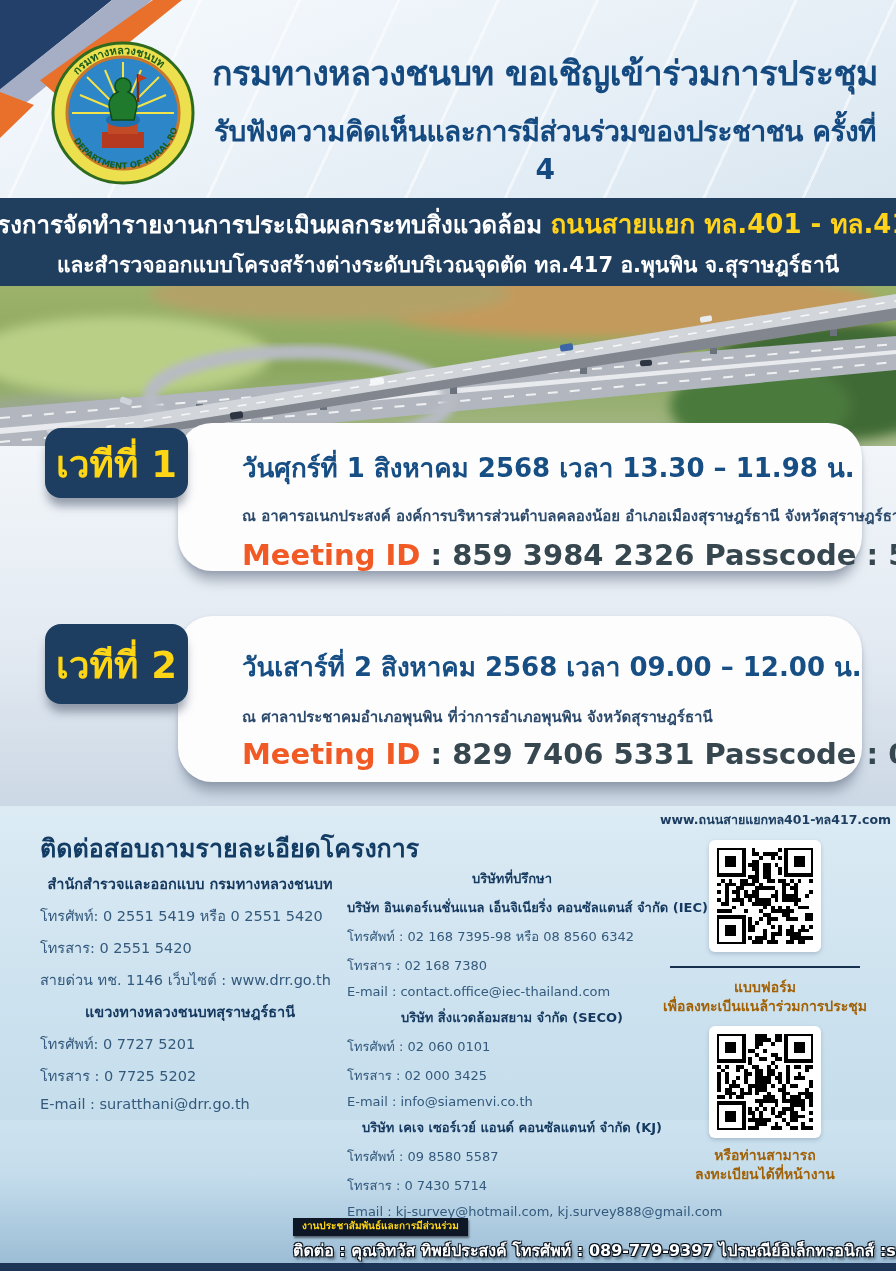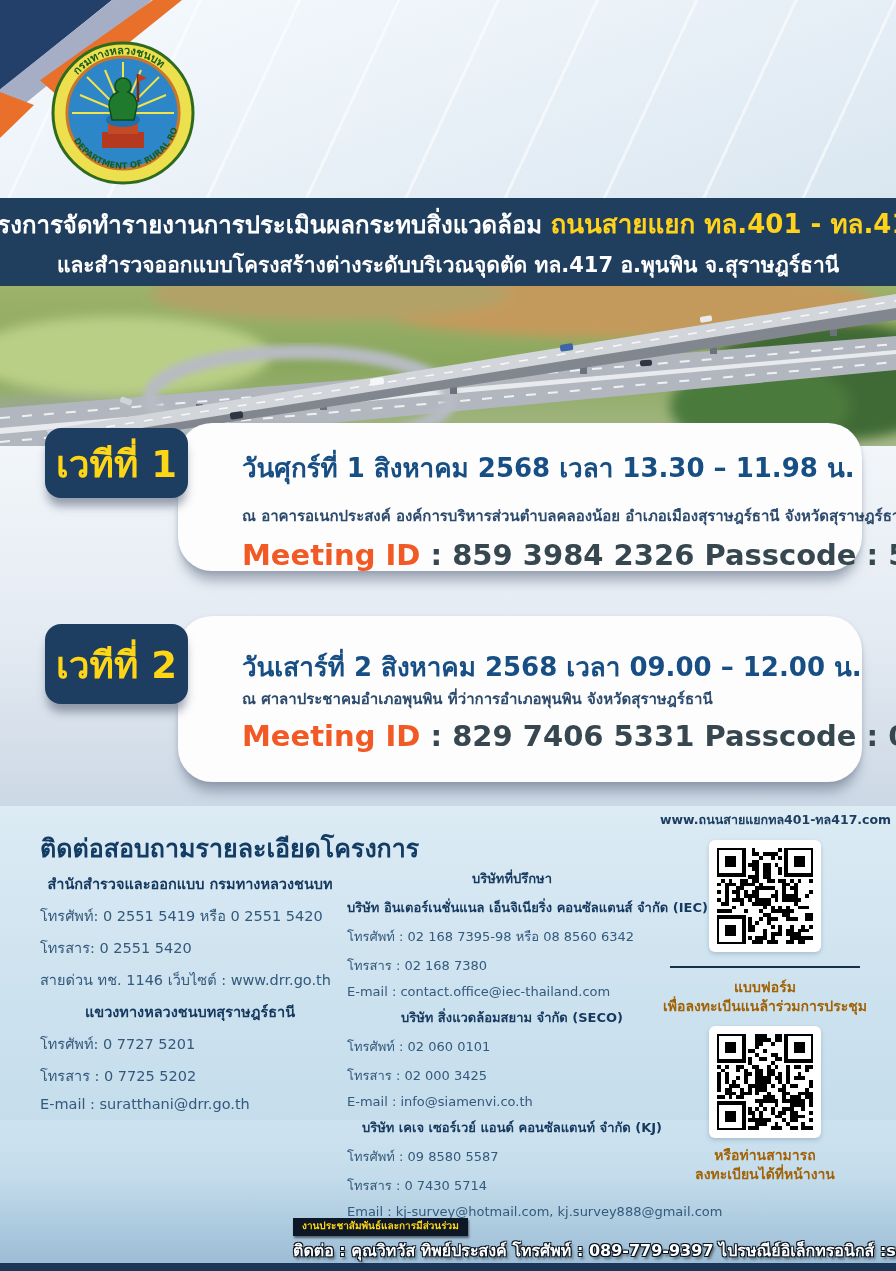--- a/index.html
+++ b/index.html
@@ -50,21 +50,21 @@
     justify-content:center;font-size:37px;font-weight:800;z-index:6;
     box-shadow:0 10px 10px -2px rgba(90,100,120,.6);text-align:center;}
   .badge1{left:45px;top:428px;width:143px;height:70px;}
   .badge2{left:45px;top:624px;width:143px;height:80px;}
   .card-inner{position:absolute;left:64px;right:20px;top:0;bottom:0;}
   .dt-line{font-size:26px;font-weight:800;color:#174f84;white-space:nowrap;}
   .venue-line{font-size:15px;font-weight:700;color:#2c4a6b;white-space:nowrap;}
   .meet-line{font-size:29px;font-weight:800;color:#37474f;white-space:nowrap;}
   .meet-line .mid{color:#f15a24;}
   .card1 .dt-line{margin-top:24px;} .card1 .venue-line{margin-top:16px;} .card1 .meet-line{margin-top:10px;}
-  .card2 .dt-line{margin-top:30px;} .card2 .venue-line{} .card2 .meet-line{margin-top:8px;}
+  .card2 .dt-line{margin-top:30px;} .card2 .venue-line{margin-top:18px;} .card2 .meet-line{margin-top:8px;}
 
   
   .contact-bg{left:0;top:806px;width:896px;height:465px;
     background:linear-gradient(180deg,#dcebf4 0%,#cde2ef 40%,#bcd7e8 100%);}
   .contact-head{left:40px;top:828px;font-size:25px;font-weight:800;color:#123c63;z-index:6;}
   .col{z-index:6;}
   .col-left{left:40px;top:872px;width:300px;}
   .col-mid{left:347px;top:868px;width:330px;}
   .c-org{font-size:14.5px;font-weight:800;color:#14385e;white-space:nowrap;margin-bottom:9px;text-align:center;}
   .c-line{font-size:14.5px;font-weight:400;color:#33597c;white-space:nowrap;margin-bottom:9px;}
@@ -147,20 +147,24 @@
       </defs>
       <text font-size="11" font-weight="bold" fill="#1a5c1a">
         <textPath href="#arcTop" startOffset="22%">กรมทางหลวงชนบท</textPath>
       </text>
       <text font-size="8.5" font-weight="bold" fill="#1a5c1a">
         <textPath href="#arcBot" startOffset="8%">DEPARTMENT OF RURAL ROADS</textPath>
       </text>
     </svg>
   </div>
 
+  <div class="abs titles">
+    <div class="title-main">กรมทางหลวงชนบท ขอเชิญเข้าร่วมการประชุม</div>
+    <div class="title-sub">รับฟังความคิดเห็นและการมีส่วนร่วมของประชาชน ครั้งที่ 4</div>
+  </div>
 </div>
 
 <div class="abs banner">
   <div class="banner-l1">
     <span>โครงการจัดทำรายงานการประเมินผลกระทบสิ่งแวดล้อม</span>
     <span class="yellow">ถนนสายแยก ทล.401 - ทล.417</span>
   </div>
   <div class="banner-l2">และสำรวจออกแบบโครงสร้างต่างระดับบริเวณจุดตัด ทล.417 อ.พุนพิน จ.สุราษฎร์ธานี</div>
 </div>
 

